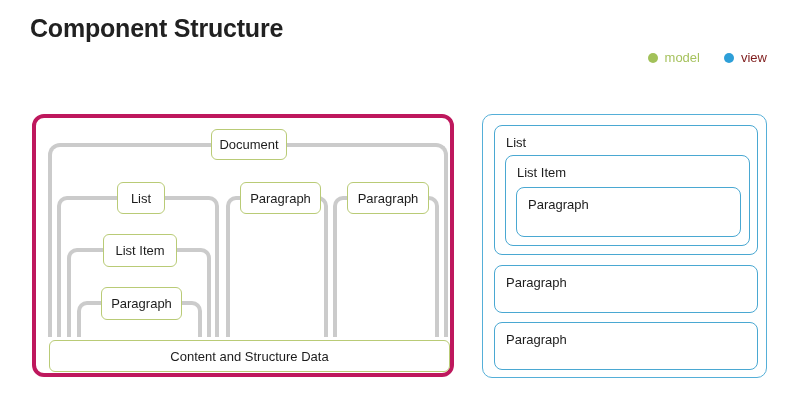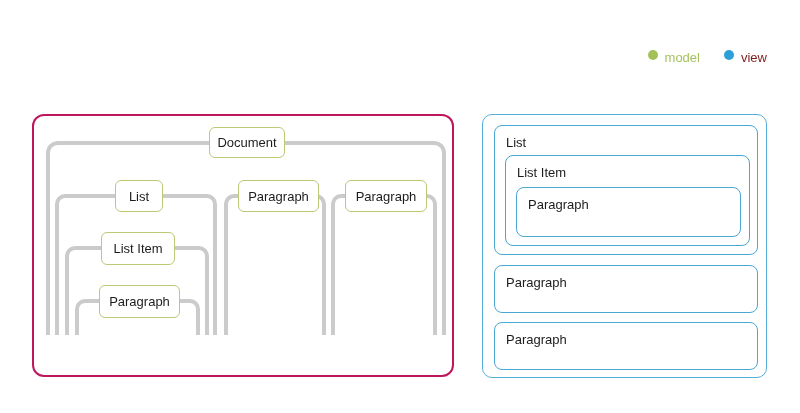--- a/index.html
+++ b/index.html
@@ -12,31 +12,31 @@
     font-size:25px; font-weight:600; color:#212121; letter-spacing:-0.2px;
   }
   .subtitle {
     position:absolute; left:30px; top:50px;
     font-size:13px; color:#7d7d7d; letter-spacing:-0.1px;
   }
   .legend {
     position:absolute; top:50px; right:33px;
     display:flex; align-items:center; gap:24px; font-size:13px;
   }
-  .legend-item { display:flex; }
+  .legend-item { display:flex; align-items:center; }
   .legend-dot { width:10px; height:10px; border-radius:50%; margin-right:7px; }
   .dot-model { background:#a2c159; }
   .dot-view  { background:#2d9fd8; }
   .legend-model-label { color:#a6c25e; }
   .legend-view-label  { color:#7f1d1d; }
 
   
   .model-panel {
     position:absolute; left:32px; top:114px; width:422px; height:263px;
-    border:2px solid #be185d; border-radius:12px; box-sizing:border-box;
+    border:4px solid #be185d; border-radius:12px; box-sizing:border-box;
   }
   .bracket {
     position:absolute; box-sizing:border-box; z-index:1;
     border:4px solid #cbcbcb; border-bottom:0;
     border-radius:10px 10px 0 0;
   }
   .mnode {
     position:absolute; z-index:2; box-sizing:border-box;
     background:#ffffff; border:1px solid #b9cb76; border-radius:6px;
     display:flex; align-items:center; justify-content:center;
@@ -54,20 +54,21 @@
   }
   .vlabel {
     margin:9px 0 0 11px; font-size:13px; color:#1c1c1c; white-space:nowrap;
   }
 </style>
 </head>
 <body>
 
 <div class="stage">
 
+  <div class="title">Component Structure</div>
 
   <div class="legend">
     <span class="legend-item">
       <span class="legend-dot dot-model"></span>
       <span class="legend-model-label">model</span>
     </span>
     <span class="legend-item">
       <span class="legend-dot dot-view"></span>
       <span class="legend-view-label">view</span>
     </span>
@@ -81,20 +82,21 @@
     <div class="bracket" style="left:41px;  top:183px; width:125px; height:36px;"></div>
     <div class="bracket" style="left:190px; top:78px;  width:102px; height:141px;"></div>
     <div class="bracket" style="left:297px; top:78px;  width:106px; height:141px;"></div>
 
     <div class="mnode" style="left:175px; top:11px;  width:76px;  height:31px;">Document</div>
     <div class="mnode" style="left:81px;  top:64px;  width:48px;  height:32px;">List</div>
     <div class="mnode" style="left:204px; top:64px;  width:81px;  height:32px;">Paragraph</div>
     <div class="mnode" style="left:311px; top:64px;  width:82px;  height:32px;">Paragraph</div>
     <div class="mnode" style="left:67px;  top:116px; width:74px;  height:33px;">List Item</div>
     <div class="mnode" style="left:65px;  top:169px; width:81px;  height:33px;">Paragraph</div>
+    <div class="mnode" style="left:13px;  top:222px; width:401px; height:32px;">Content and Structure Data</div>
   </div>
 
   <div class="view-panel">
 
     <div class="vbox" style="left:11px; top:10px; width:264px; height:130px;">
       <div class="vlabel">List</div>
 
       <div class="vbox" style="left:10px; top:29px; width:245px; height:91px;">
         <div class="vlabel">List Item</div>
 

